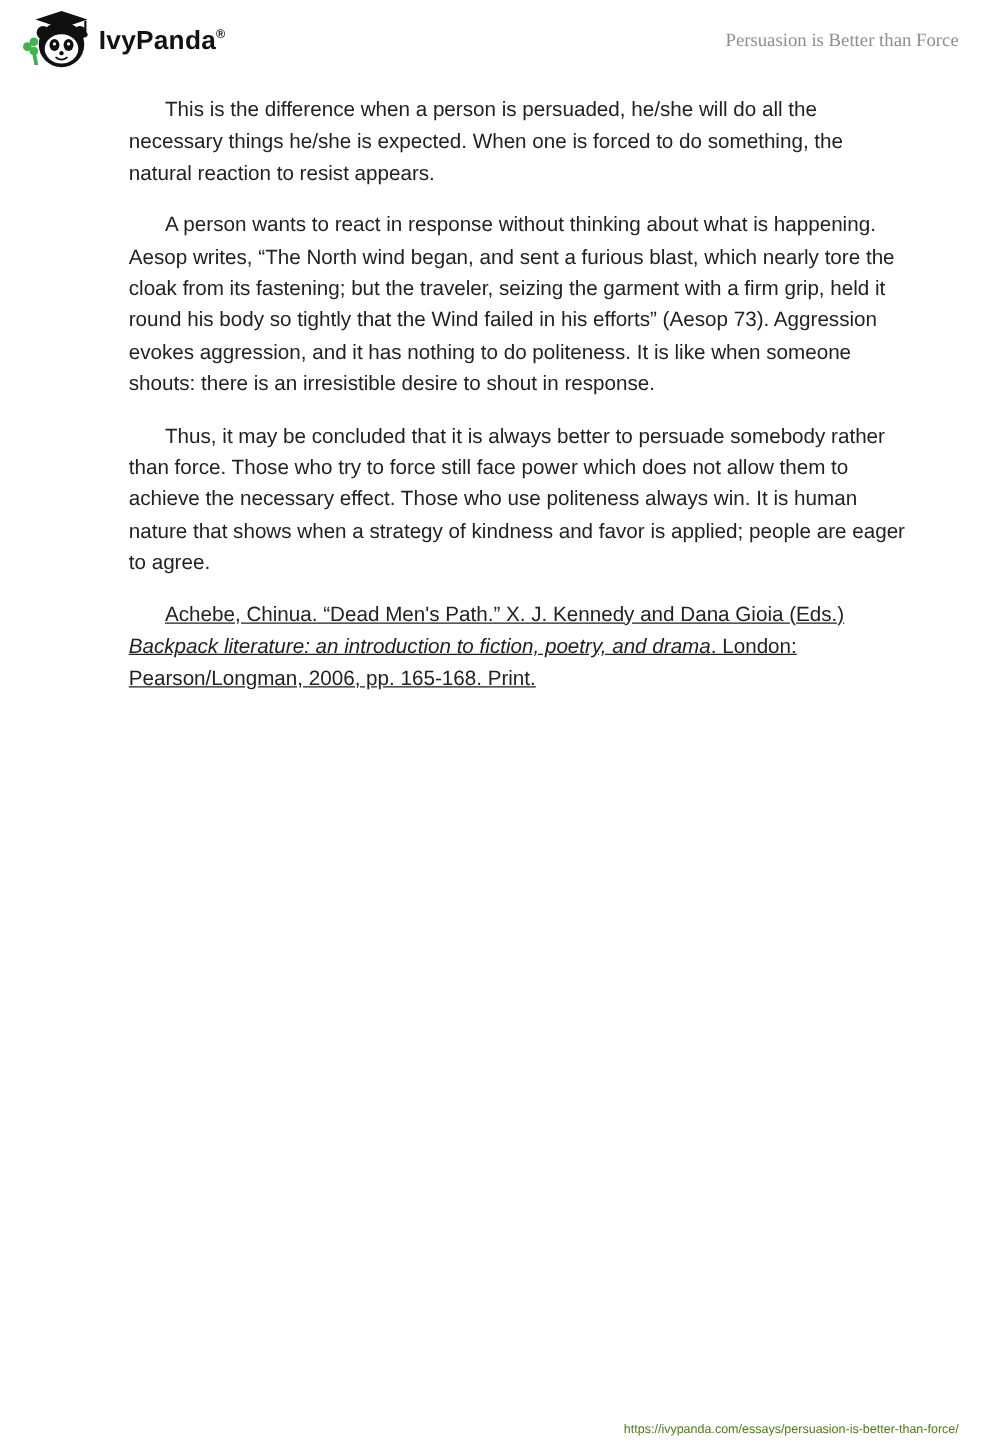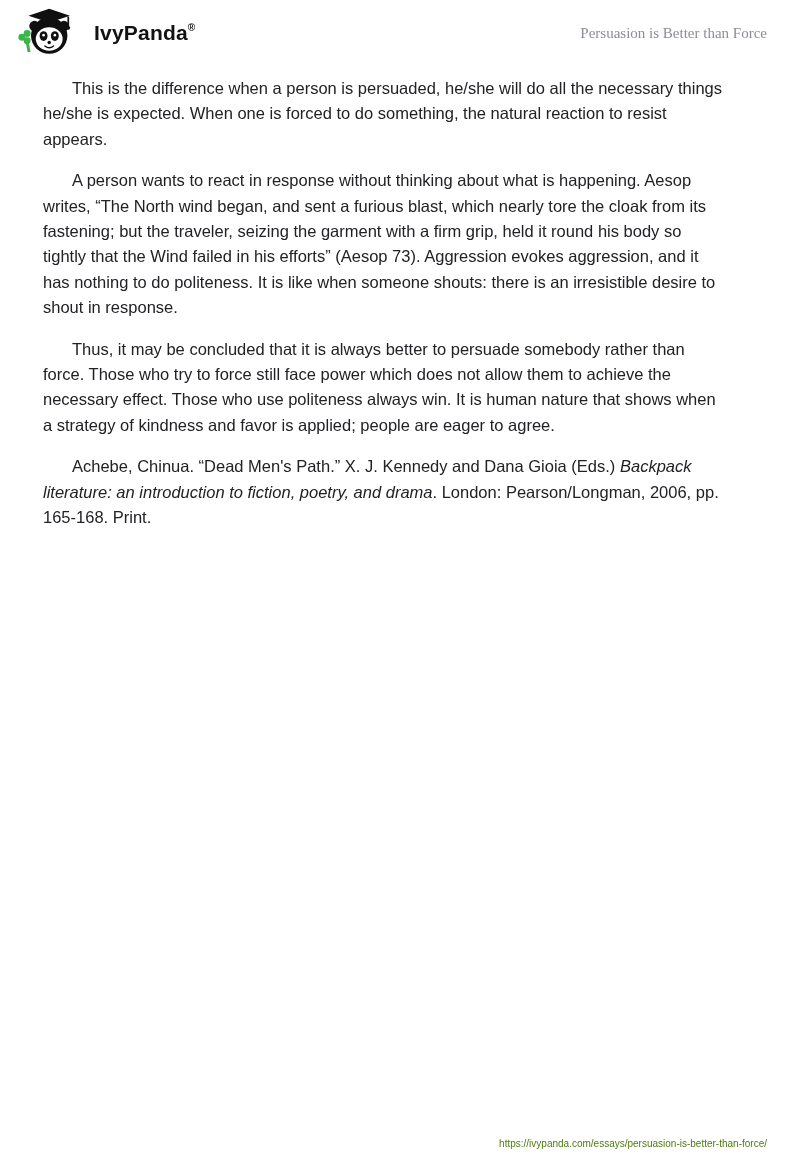--- a/index.html
+++ b/index.html
@@ -17,21 +17,21 @@
   .page-header {
     display: flex;
     align-items: center;
     justify-content: space-between;
     padding: 8px 33px 6px 16px;
     height: 64px;
   }
   .brand {
     display: flex;
     align-items: center;
-    gap: 22px;
+    gap: 7px;
   }
   .brand-logo { display: block; }
   .brand-name {
     font-size: 21px;
     font-weight: bold;
     color: #121214;
     letter-spacing: 0.2px;
   }
   .reg-mark {
     font-size: 10px;
@@ -40,41 +40,42 @@
     color: #121214;
   }
   .doc-title {
     font-size: 15px;
     color: #8d8d96;
     font-family: Liberation Serif, serif;
   }
 
   
   .content {
-    padding: 12px 75px 0 43px;
+    padding: 12px 75px 0 103px;
   }
   .para {
     font-size: 16.5px;
     line-height: 25.4px;
     color: #222226;
     text-indent: 29px;
     margin-bottom: 16px;
   }
   .works-cited {
     font-size: 28px;
     font-weight: bold;
     color: #1b1b1e;
     margin: 31px 0 22px 0;
   }
   .citation {
     font-size: 16.5px;
     line-height: 25.4px;
     color: #222226;
     text-indent: 29px;
     margin-bottom: 17px;
+    text-decoration: underline;
   }
   .citation .italic { font-style: italic; }
 
   
   .footer-url {
     position: absolute;
     right: 33px;
     bottom: 11px;
     font-size: 10px;
     color: #4d7c0f;

